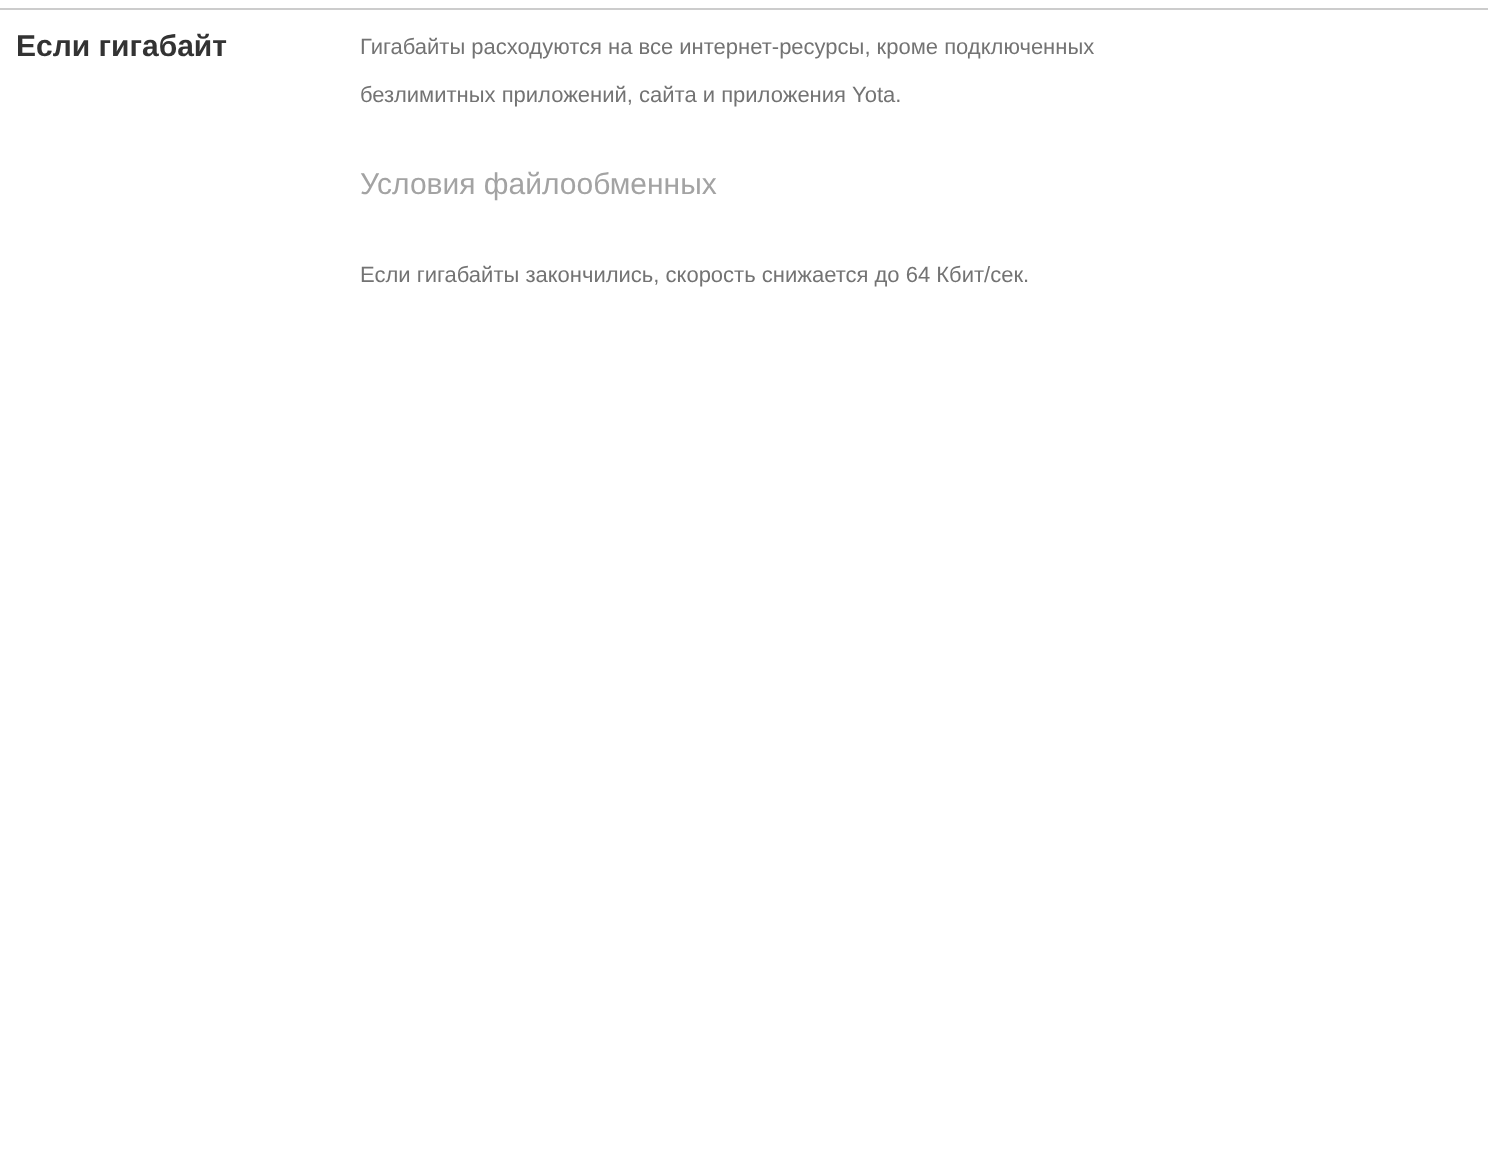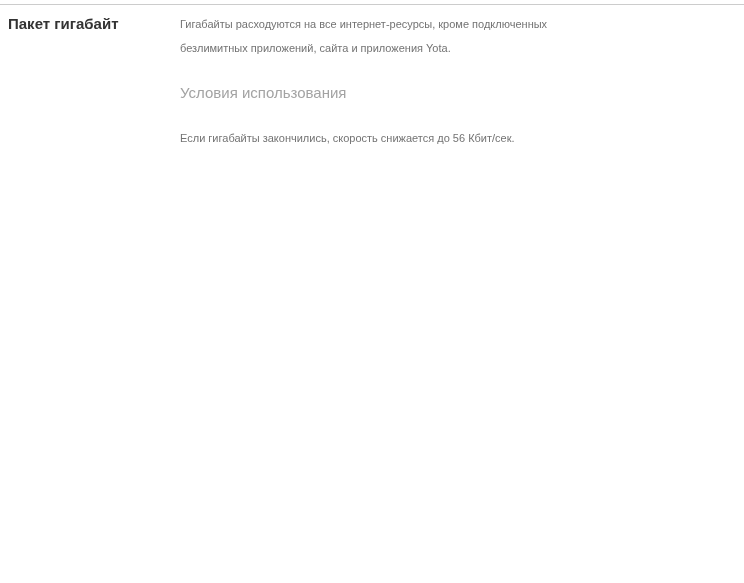--- a/index.html
+++ b/index.html
@@ -47,21 +47,21 @@
     margin: 0 0 21px 0;
     white-space: nowrap;
   }
 </style>
 </head>
 <body>
 
 <div class="sheet">
   <div class="row">
     <div class="label-col">
-      <div class="row-label">Пакет гигабайт</div>
+      <div class="row-label">Если гигабайт</div>
     </div>
     <div class="content-col">
         <p class="body-paragraph">Гигабайты расходуются на все интернет-ресурсы, кроме подключенных<br>безлимитных приложений, сайта и приложения Yota.</p>
-        <p class="subheading">Условия использования</p>
-        <p class="body-paragraph">Если гигабайты закончились, скорость снижается до 56 Кбит/сек.</p>
+        <p class="subheading">Условия файлообменных</p>
+        <p class="body-paragraph">Если гигабайты закончились, скорость снижается до 64 Кбит/сек.</p>
       </div>
   </div>
 </div>
 
 </body></html>

